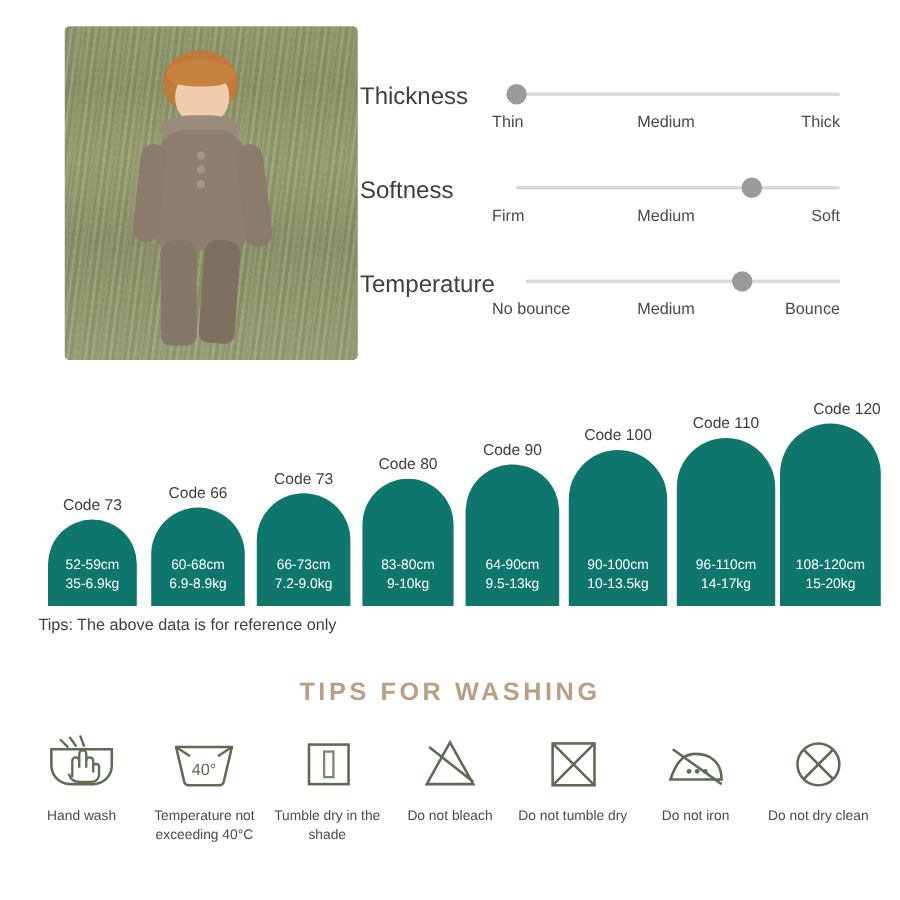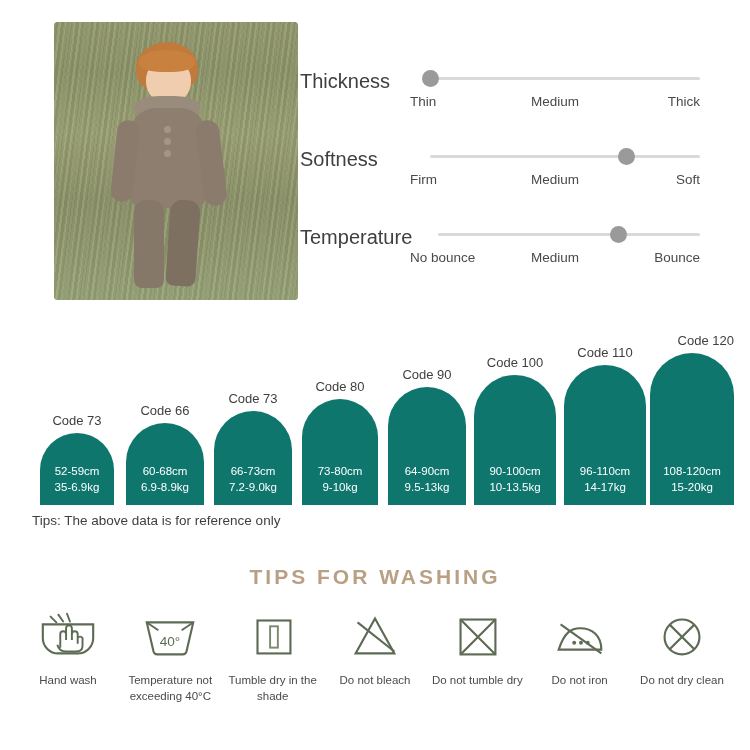--- a/index.html
+++ b/index.html
@@ -233,21 +233,21 @@
       <div class="size-code">Code 73</div>
       <div class="arch" style="width:78px;height:94px;">
         <div>66-73cm</div>
         <div>7.2-9.0kg</div>
       </div>
     </div>
 
     <div class="size-col" style="left:272px;">
       <div class="size-code">Code 80</div>
       <div class="arch" style="width:76px;height:106px;">
-        <div>73-80cm</div>
+        <div>83-80cm</div>
         <div>9-10kg</div>
       </div>
     </div>
 
     <div class="size-col" style="left:358px;">
       <div class="size-code">Code 90</div>
       <div class="arch" style="width:78px;height:118px;">
         <div>64-90cm</div>
         <div>9.5-13kg</div>
       </div>

